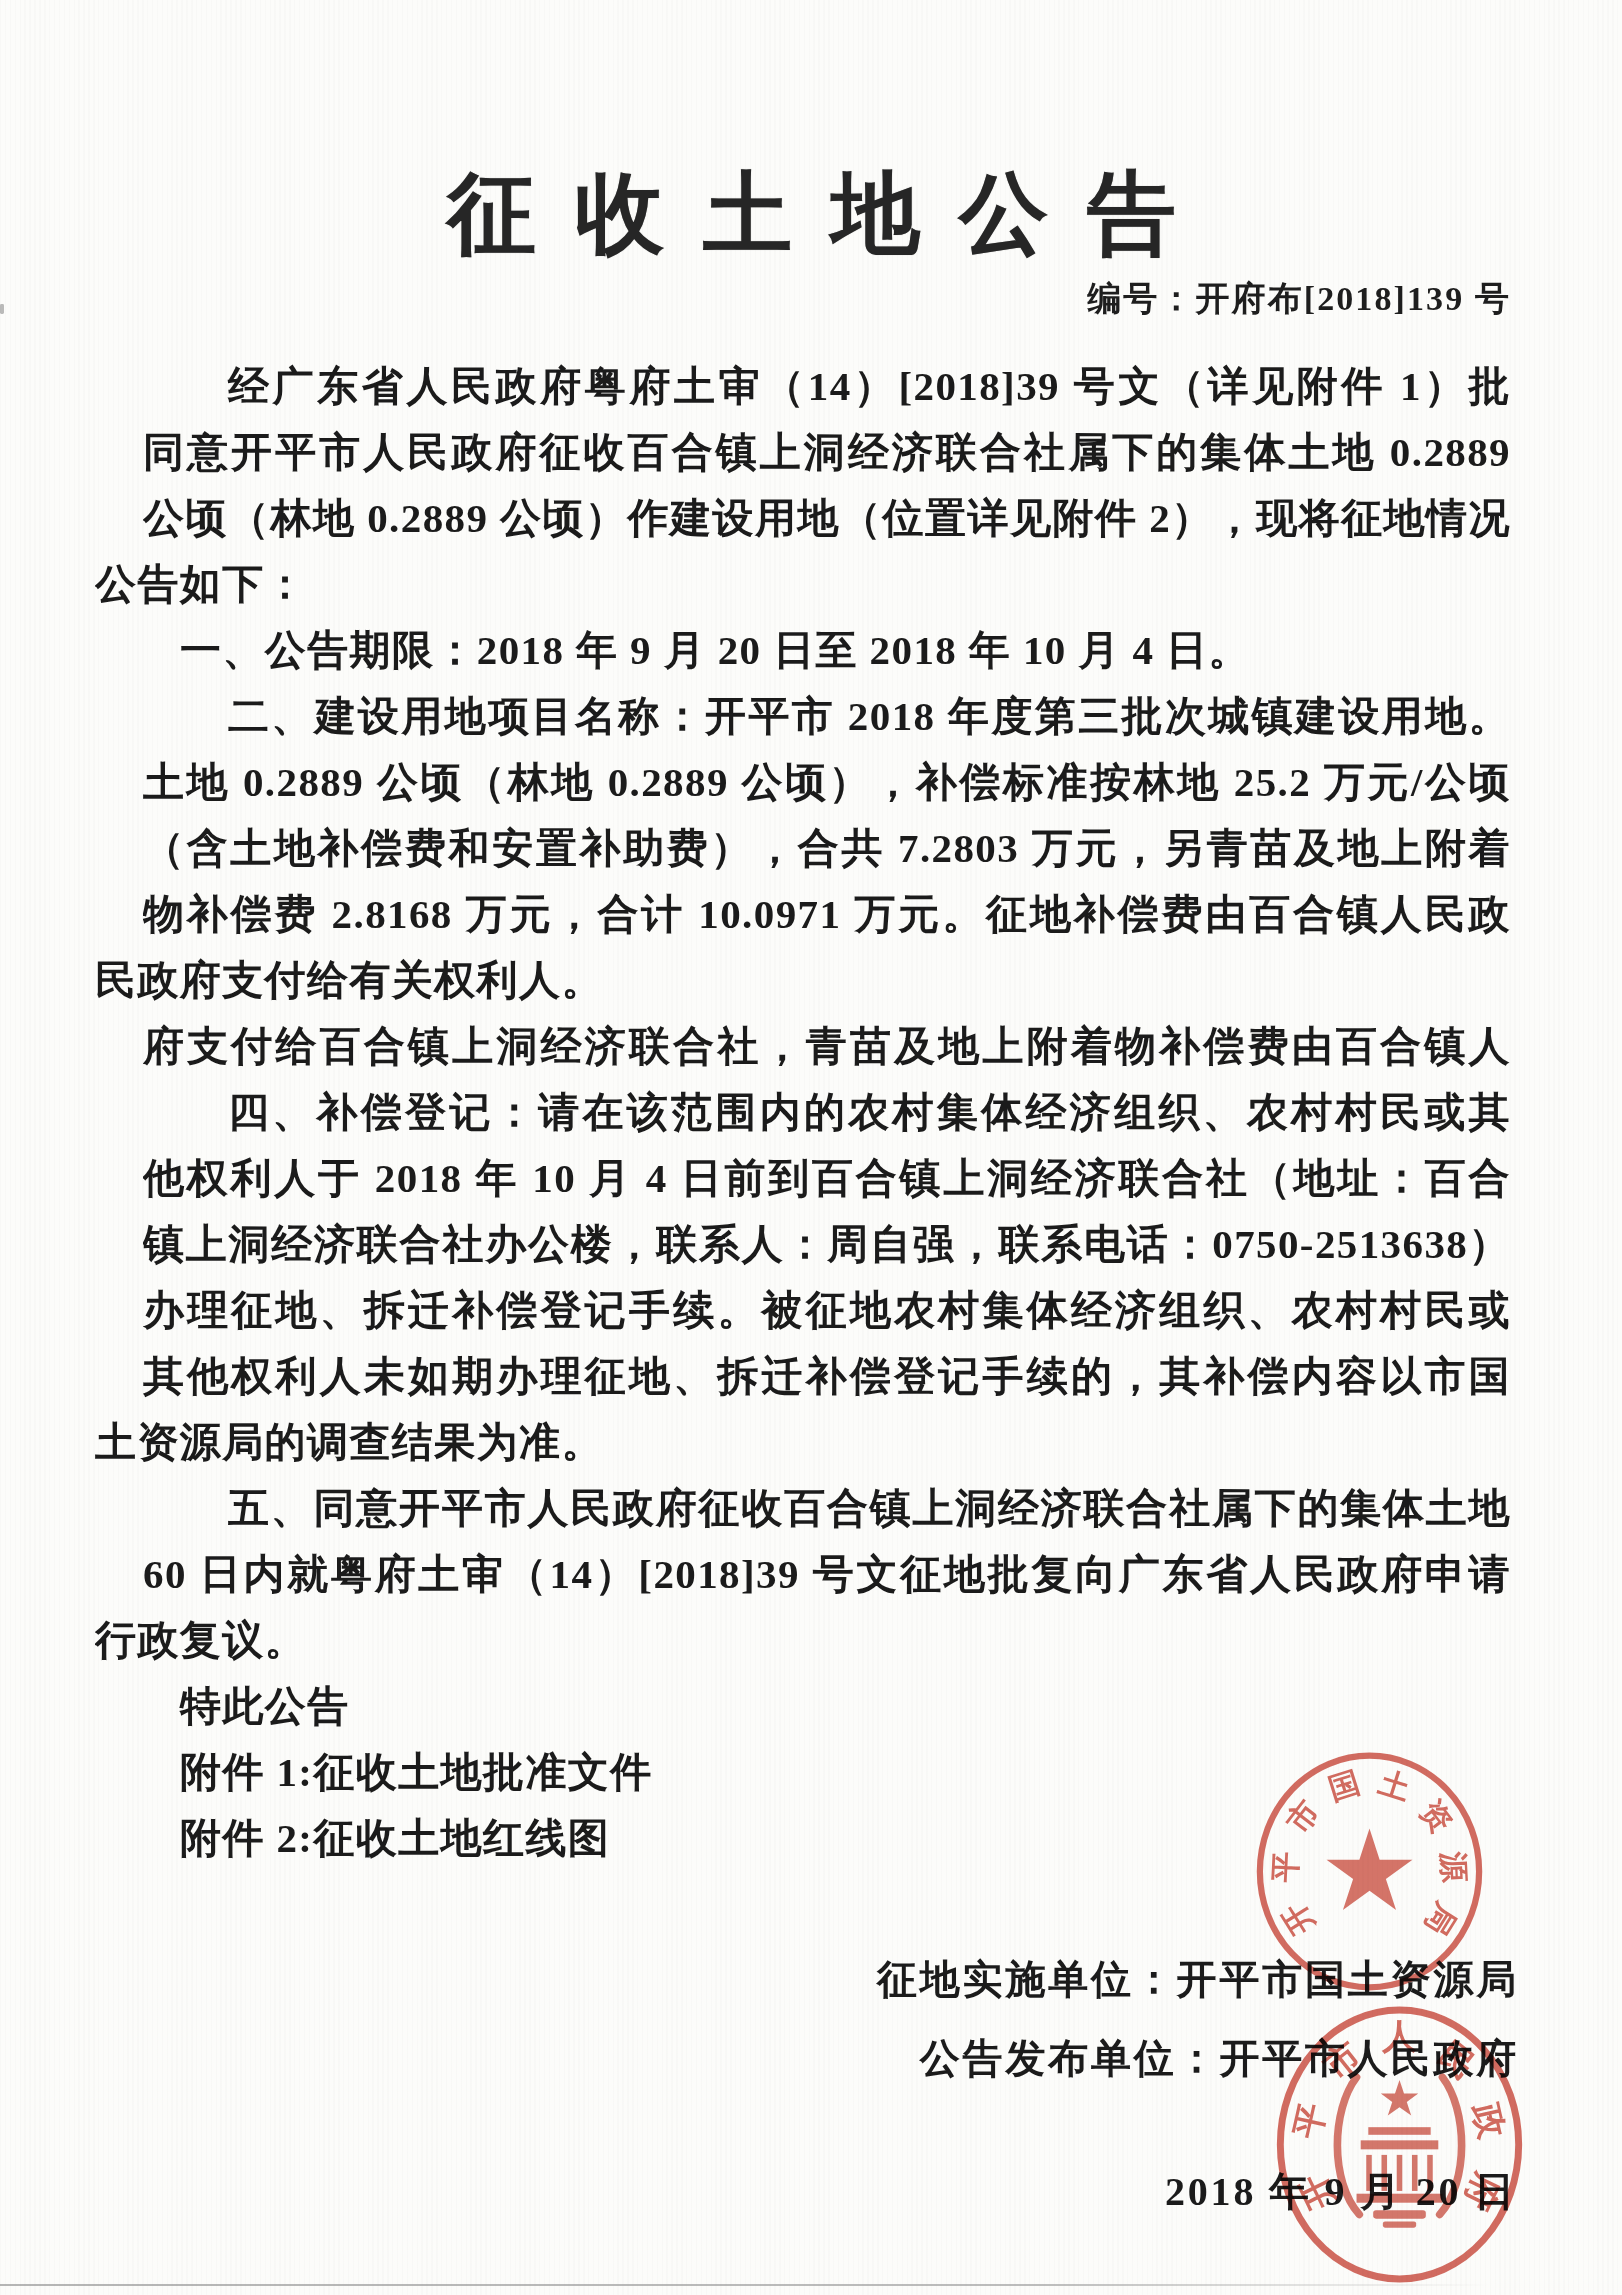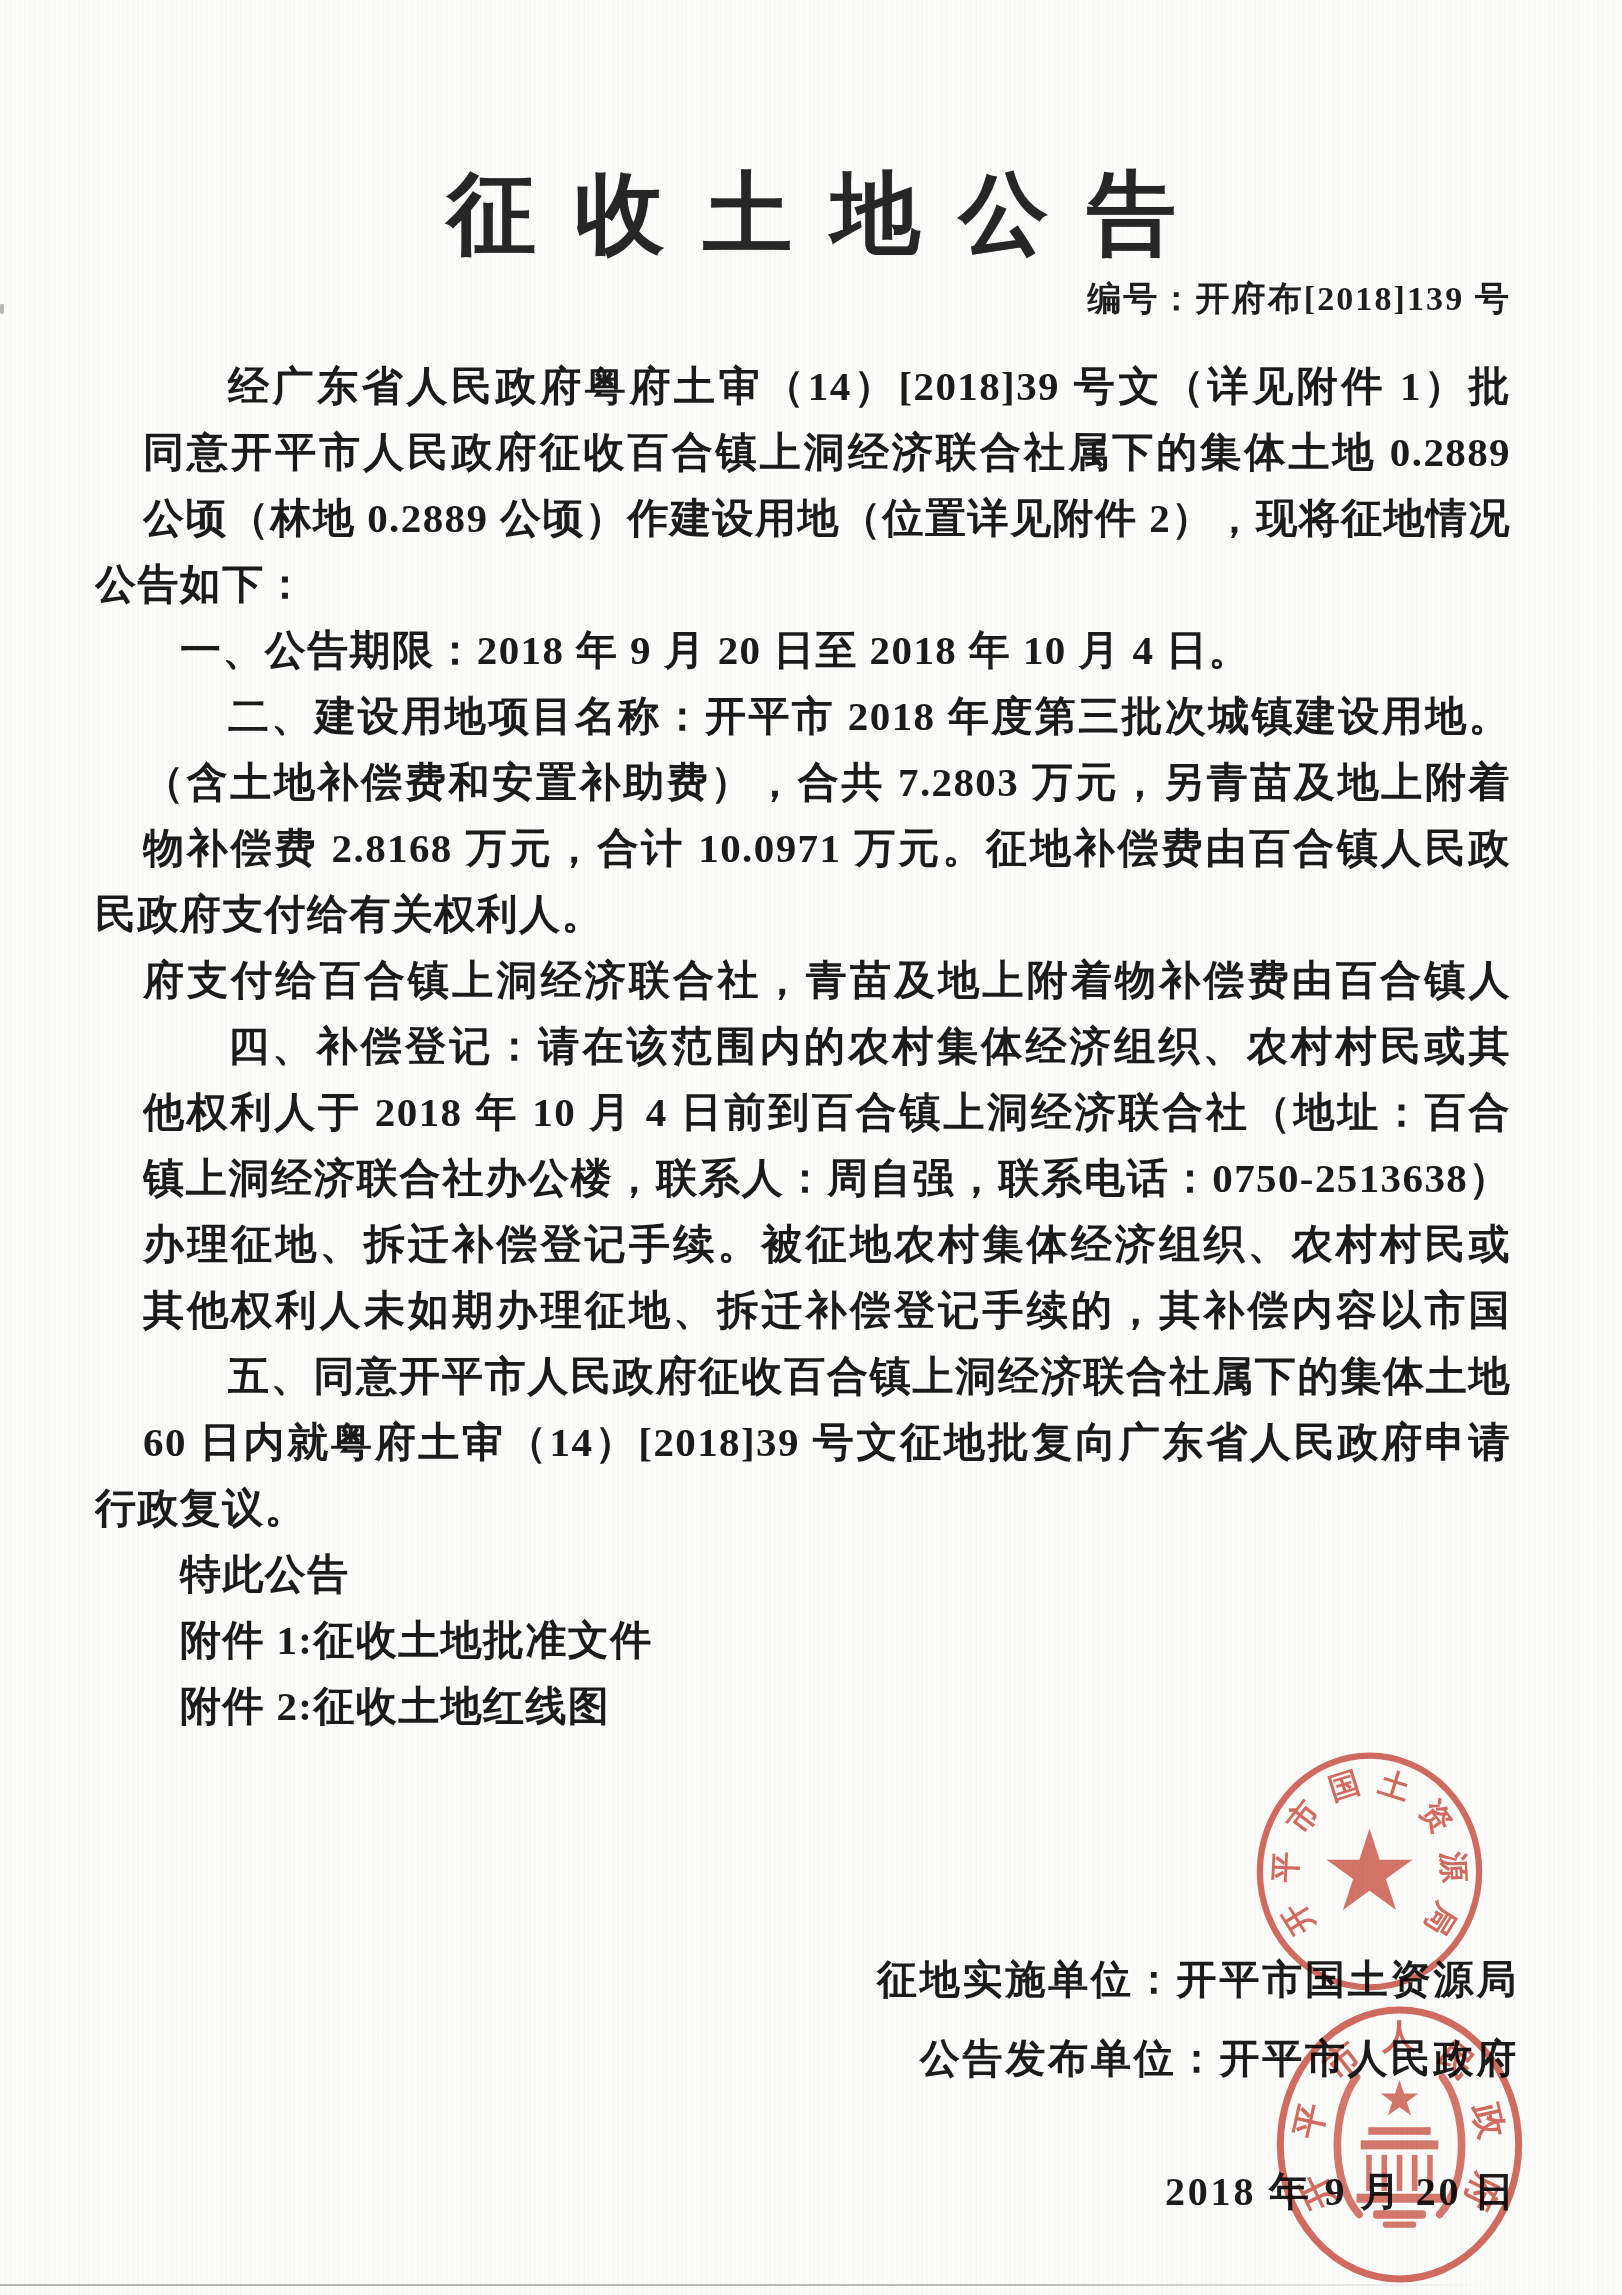--- a/index.html
+++ b/index.html
@@ -70,29 +70,31 @@
 
 <div class="doc-number">编号：开府布[2018]139 号</div>
 
 <div class="body-lines" id="body-lines">
     <div class="line justify indent">经广东省人民政府粤府土审（14）[2018]39 号文（详见附件 1）批准，</div>
     <div class="line justify">同意开平市人民政府征收百合镇上洞经济联合社属下的集体土地 0.2889</div>
     <div class="line justify">公顷（林地 0.2889 公顷）作建设用地（位置详见附件 2），现将征地情况</div>
     <div class="line">公告如下：</div>
     <div class="line indent">一、公告期限：2018 年 9 月 20 日至 2018 年 10 月 4 日。</div>
     <div class="line justify indent">二、建设用地项目名称：开平市 2018 年度第三批次城镇建设用地。</div>
+    <div class="line justify">土地 0.2889 公顷（林地 0.2889 公顷），补偿标准按林地 25.2 万元/公顷</div>
     <div class="line justify">（含土地补偿费和安置补助费），合共 7.2803 万元，另青苗及地上附着</div>
     <div class="line justify">物补偿费 2.8168 万元，合计 10.0971 万元。征地补偿费由百合镇人民政</div>
     <div class="line">民政府支付给有关权利人。</div>
     <div class="line justify">府支付给百合镇上洞经济联合社，青苗及地上附着物补偿费由百合镇人</div>
     <div class="line justify indent">四、补偿登记：请在该范围内的农村集体经济组织、农村村民或其</div>
     <div class="line justify">他权利人于 2018 年 10 月 4 日前到百合镇上洞经济联合社（地址：百合</div>
     <div class="line justify">镇上洞经济联合社办公楼，联系人：周自强，联系电话：0750-2513638）</div>
     <div class="line justify">办理征地、拆迁补偿登记手续。被征地农村集体经济组织、农村村民或</div>
     <div class="line justify">其他权利人未如期办理征地、拆迁补偿登记手续的，其补偿内容以市国</div>
+    <div class="line">土资源局的调查结果为准。</div>
     <div class="line justify indent">五、同意开平市人民政府征收百合镇上洞经济联合社属下的集体土地</div>
     <div class="line justify">60 日内就粤府土审（14）[2018]39 号文征地批复向广东省人民政府申请</div>
     <div class="line">行政复议。</div>
     <div class="line indent">特此公告</div>
     <div class="line indent">附件 1:征收土地批准文件</div>
     <div class="line indent">附件 2:征收土地红线图</div>
   </div>
 
 <div class="footer-line footer-implementing">征地实施单位：开平市国土资源局</div>
 <div class="footer-line footer-issuing">公告发布单位：开平市人民政府</div>

